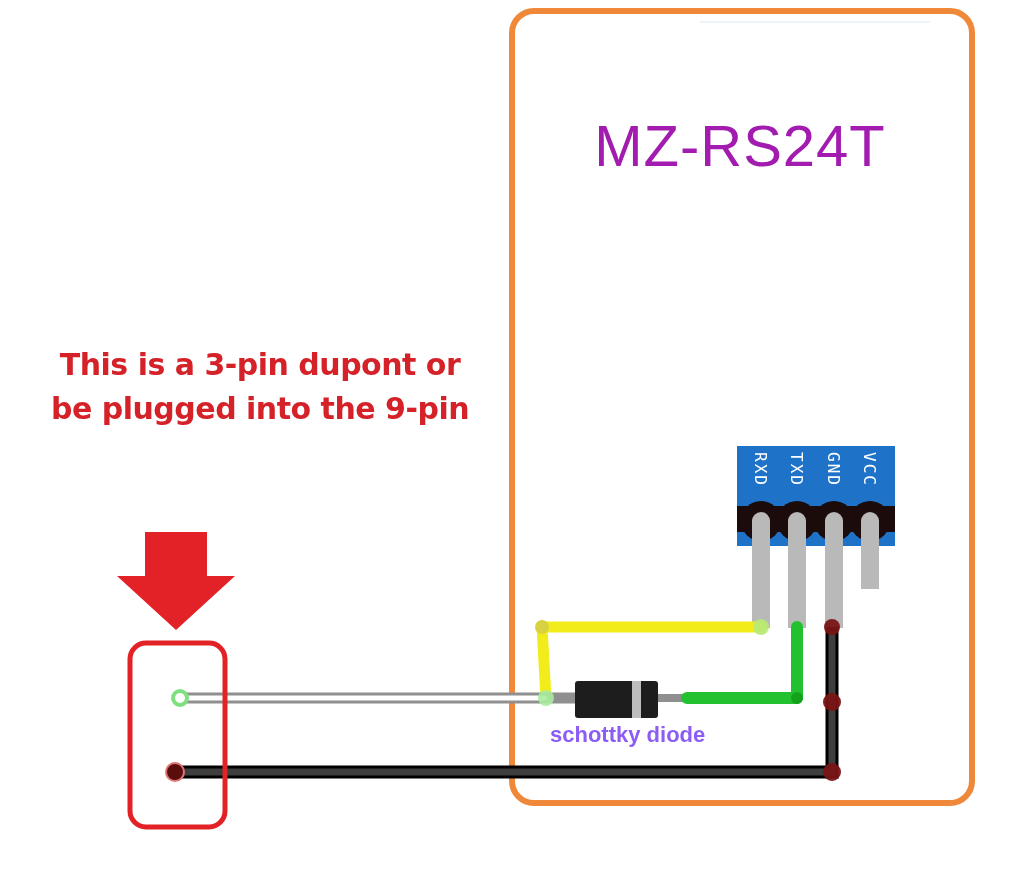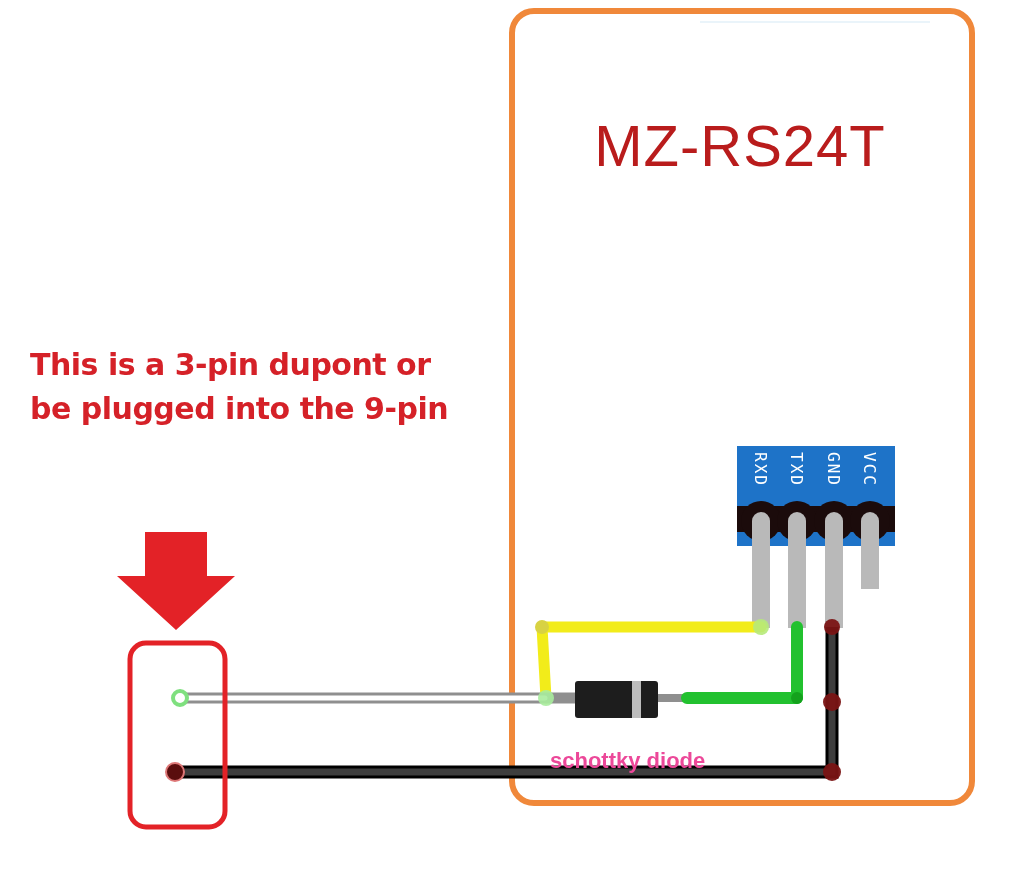--- a/index.html
+++ b/index.html
@@ -1,21 +1,21 @@
 <!DOCTYPE html>
 <html><head>
 <meta charset="utf-8">
 <style>
   html, body { margin:0; padding:0; background:#ffffff; }
   body { width:1025px; height:893px; position:relative; overflow:hidden; font-family:"Liberation Sans", sans-serif; }
-  .abs { position:absolute; }
+  .abs { position:absolute;text-align:center; }
   #diagram { position:absolute; left:0; top:0; }
-  .title { left:520px; top:112px; width:440px; text-align:center; font-size:58px; color:#b91c1c; font-family:"Liberation Sans", sans-serif; letter-spacing:1px; }
+  .title { left:520px; top:112px; width:440px; text-align:center; font-size:58px; color:#a21caf; font-family:"Liberation Sans", sans-serif; letter-spacing:1px; }
   .note { left:30px; top:343px; width:460px; color:#d52128; font-weight:bold; font-size:30px; line-height:44px; font-family:"DejaVu Sans", sans-serif; letter-spacing:-0.5px; }
-  .diode-label { left:550px; top:748px; font-size:22px; color:#ec4899; font-weight:bold; font-family:"Liberation Sans", sans-serif; }
+  .diode-label { left:550px; top:722px; font-size:22px; color:#8b5cf6; font-weight:bold; font-family:"Liberation Sans", sans-serif; }
   .pin-label { position:absolute; color:#fff; font-size:16px; font-family:"DejaVu Sans Mono", monospace; transform:rotate(90deg); transform-origin:left top; white-space:nowrap; letter-spacing:2px; }
 </style>
 </head>
 <body>
 
 <svg id="diagram" width="1025" height="893" viewBox="0 0 1025 893" xmlns="http://www.w3.org/2000/svg">
 
   <rect x="512" y="11" width="460" height="792" rx="22" ry="22" fill="none" stroke="#f0883a" stroke-width="6"></rect>
   <line x1="700" y1="22" x2="930" y2="22" stroke="#e3f1f8" stroke-width="1.5"></line>
 

